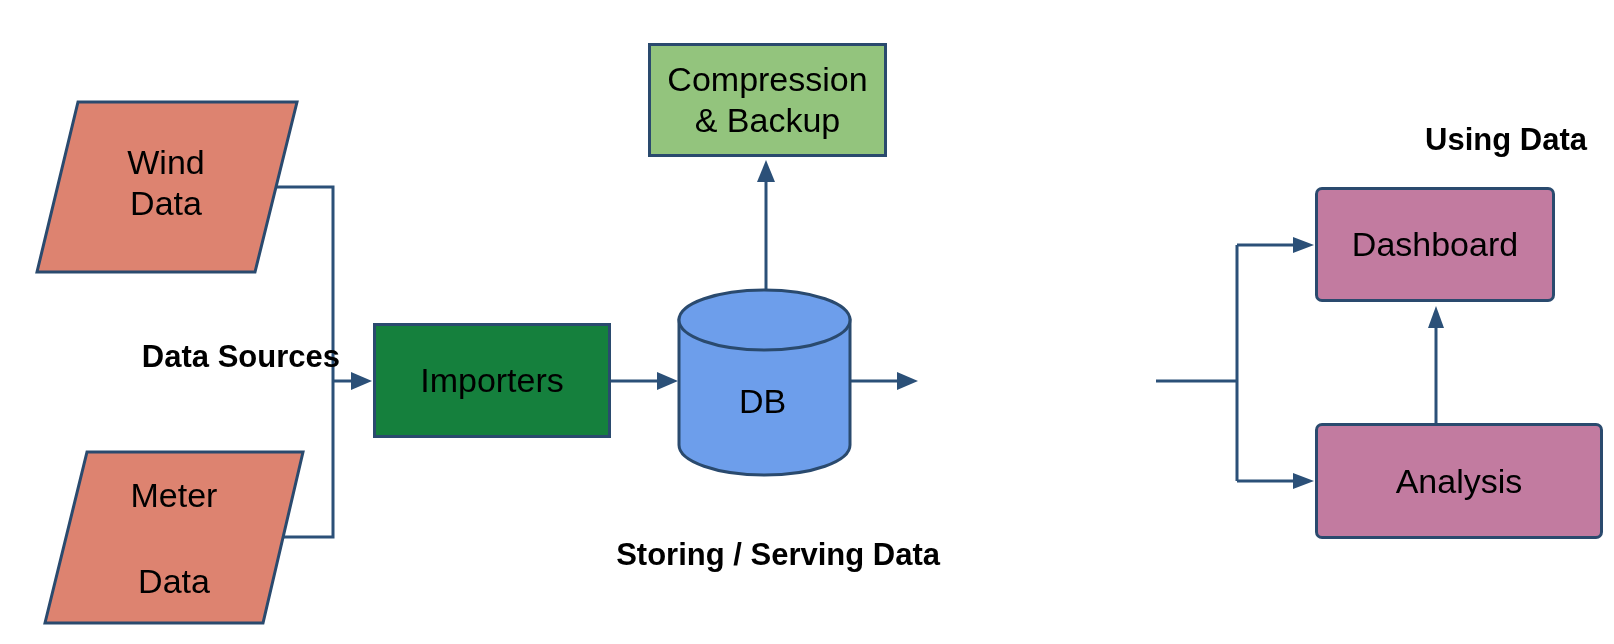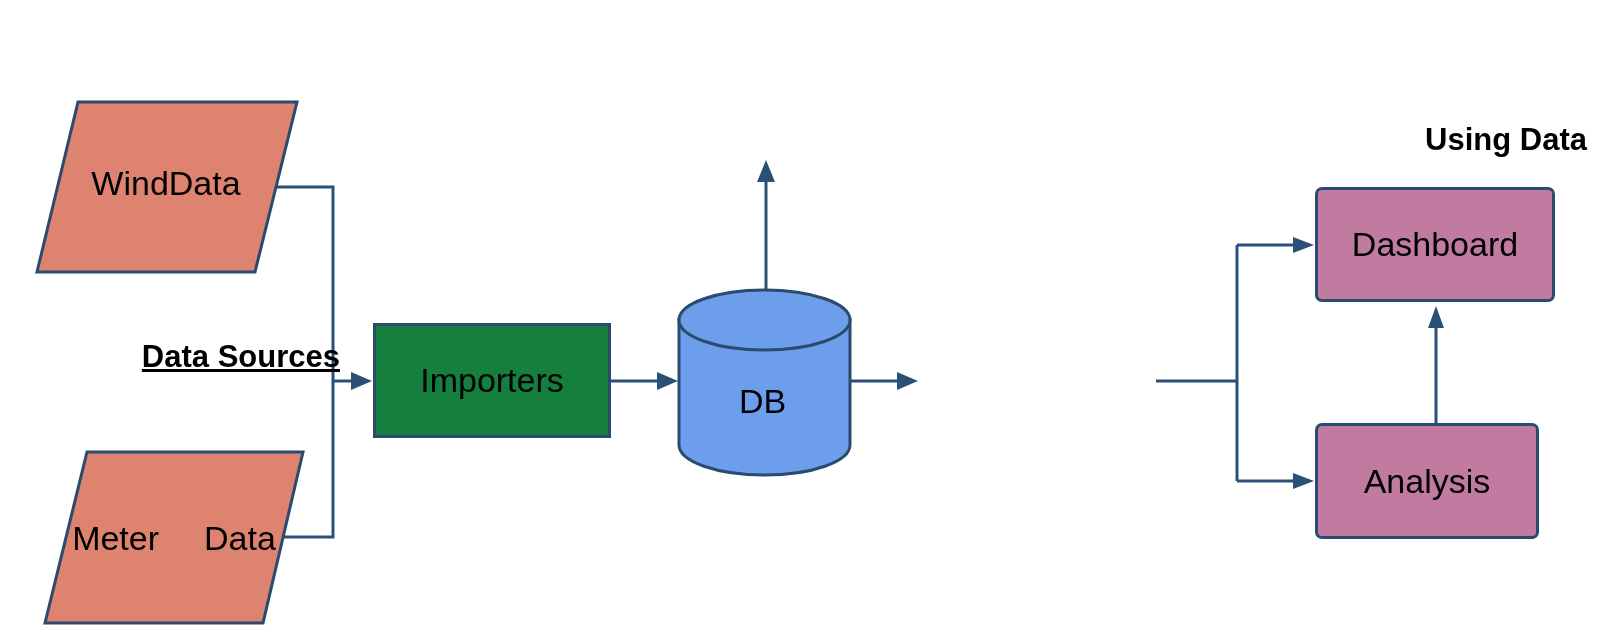--- a/index.html
+++ b/index.html
@@ -58,27 +58,27 @@
     color: #000000;
   }
   .node-blue   { background: #15803d; }
   .node-green  { background: #93C47D; }
   .node-purple { background: #C27BA0; border-radius: 7px; }
 
   .node-importers   { left: 373px;  top: 323px; width: 238px; height: 115px; }
   .node-compression { left: 648px;  top: 43px;  width: 239px; height: 114px; }
   .node-api         { left: 919px;  top: 323px; width: 239px; height: 116px; }
   .node-dashboard   { left: 1315px; top: 187px; width: 240px; height: 115px; }
-  .node-analysis    { left: 1315px; top: 423px; width: 224px; height: 116px; }
+  .node-analysis    { left: 1315px; top: 423px; width: 288px; height: 116px; }
 
   
   .shape-label {
     position: absolute;
     display: flex;
-    flex-direction: row;
+    flex-direction: column;
     align-items: center;
     justify-content: center;
     text-align: center;
     font-size: 34px;
     line-height: 41px;
     color: #000000;
     pointer-events: none;
   }
   .label-wind  { left: 76px;  top: 142px; width: 180px; height: 82px; }
   .label-meter { left: 84px;  top: 497px; width: 180px; height: 82px; gap: 45px; }
@@ -86,21 +86,21 @@
 
   
   .section-label {
     position: absolute;
     font-size: 31px;
     font-weight: 700;
     line-height: 34px;
     color: #000000;
     text-align: right;
   }
-  .label-data-sources { left: 40px;   top: 340px; width: 300px; text-decoration: underline; }
+  .label-data-sources { left: 40px;   top: 340px; width: 300px; }
   .label-storing      { left: 580px;  top: 538px; width: 360px; }
   .label-using        { left: 1287px; top: 123px; width: 300px; }
 </style>
 </head>
 <body>
 
 <div class="canvas">
 
   <svg class="layer" viewBox="0 0 1614 644">
 
@@ -130,20 +130,24 @@
     <g>
       <path class="shape-db" d="M679,320 L679,445 A85.5,30 0 0 0 850,445 L850,320 Z"></path>
       <ellipse class="shape-db" cx="764.5" cy="320" rx="85.5" ry="30"></ellipse>
     </g>
   </svg>
 
   <div class="node node-blue node-importers">
     <span>Importers</span>
   </div>
 
+  <div class="node node-green node-compression">
+    <span>Compression</span>
+    <span>&amp; Backup</span>
+  </div>
 
 
   <div class="node node-purple node-dashboard">
     <span>Dashboard</span>
   </div>
 
   <div class="node node-purple node-analysis">
     <span>Analysis</span>
   </div>
 
@@ -156,16 +160,17 @@
     <span>Meter</span>
     <span>Data</span>
   </div>
 
   <div class="shape-label label-db">
     <span>DB</span>
   </div>
 
   <div class="section-label label-data-sources">Data Sources</div>
 
+  <div class="section-label label-storing">Storing / Serving Data</div>
 
   <div class="section-label label-using">Using Data</div>
 
 </div>
 
 </body></html>

